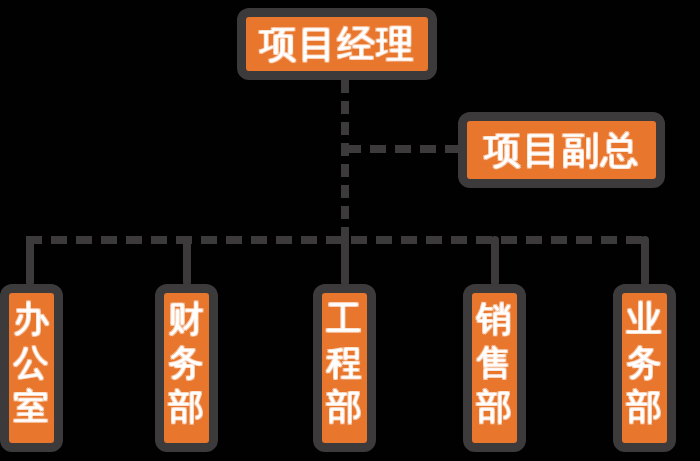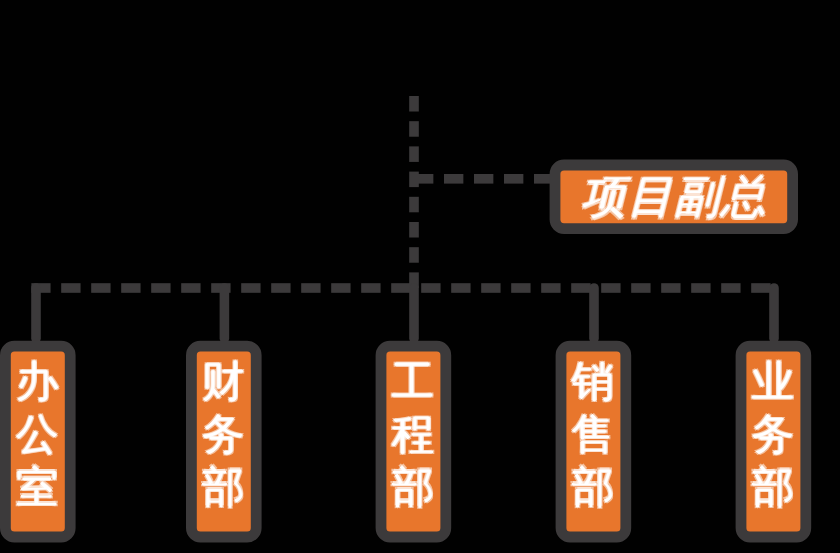--- a/index.html
+++ b/index.html
@@ -84,22 +84,25 @@
   <div class="conn conn-h" style="left:345px; top:145px; width:115px; height:8px;"></div>
 
   <div class="conn conn-h" style="left:26px; top:236px; width:620px; height:8px;"></div>
 
   <div class="conn conn-solid" style="left:26px; top:236px; width:8px; height:50px; border-radius:4px;"></div>
   <div class="conn conn-solid" style="left:183px; top:236px; width:8px; height:50px; border-radius:4px;"></div>
   <div class="conn conn-solid" style="left:341px; top:236px; width:8px; height:50px; border-radius:4px;"></div>
   <div class="conn conn-solid" style="left:491px; top:236px; width:8px; height:50px; border-radius:4px;"></div>
   <div class="conn conn-solid" style="left:641px; top:236px; width:8px; height:50px; border-radius:4px;"></div>
 
+  <div class="node node-h" style="left:237px; top:8px; width:200px; height:72px;">
+    <span class="node-label">项目经理</span>
+  </div>
 
-  <div class="node node-h" style="left:458px; top:133px; width:207px; height:62px;font-style:italic;">
+  <div class="node node-h" style="left:458px; top:112px; width:207px; height:76px;">
     <span class="node-label">项目副总</span>
   </div>
 
   <div class="node node-v" style="left:0px; top:284px; width:63px; height:168px;">
     <span class="node-label">办
 公
 室</span>
   </div>
 
   <div class="node node-v" style="left:155px; top:284px; width:63px; height:168px;">

